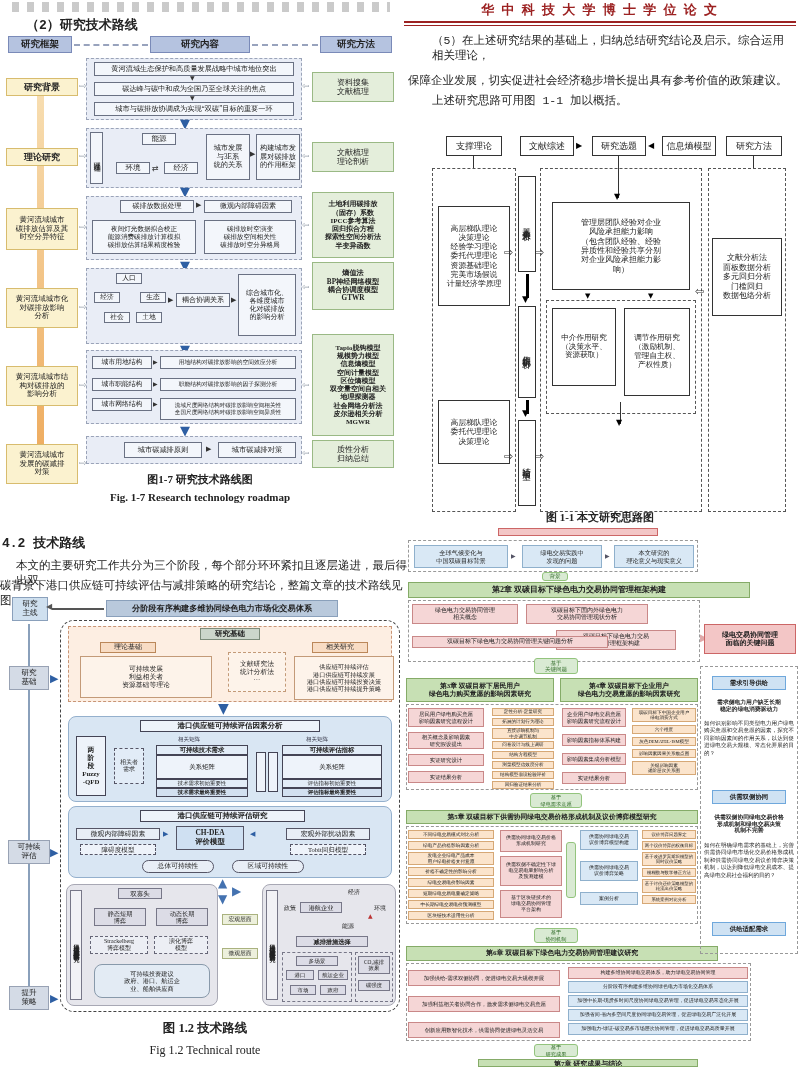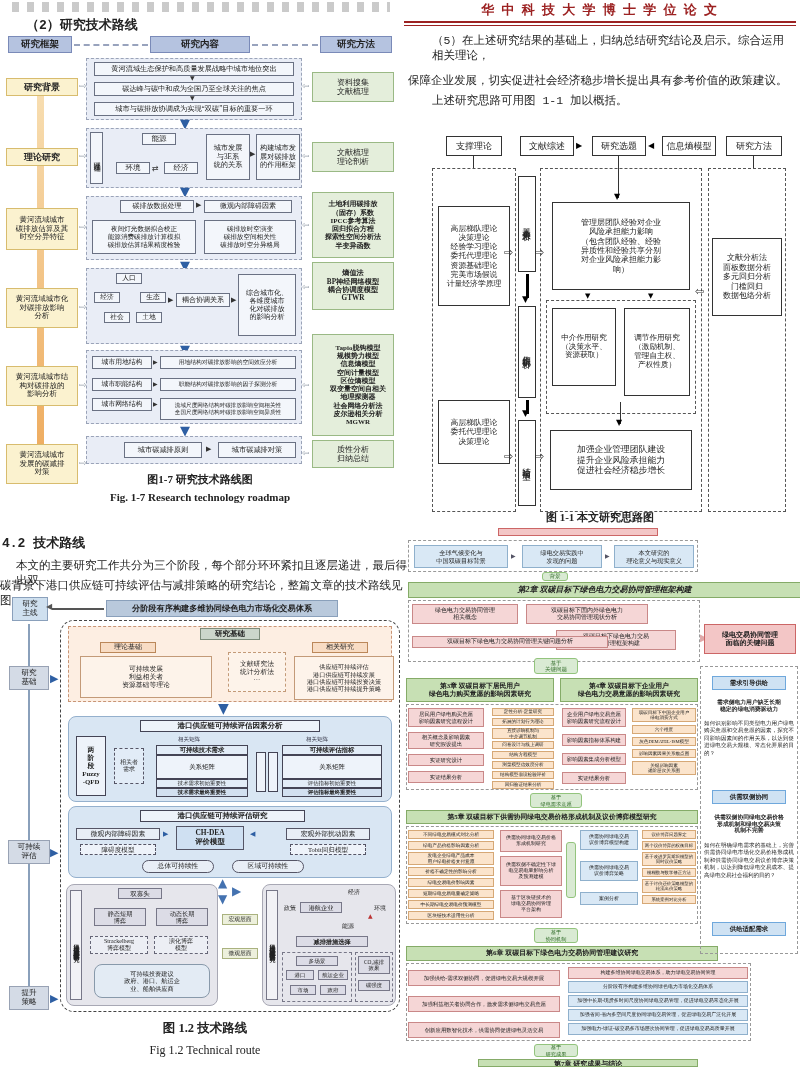--- a/index.html
+++ b/index.html
@@ -229,23 +229,20 @@
   <span class="ar" style="left:648px;top:292px;font-size:7px;color:#000;">▼</span>
   <div class="b" style="left:552px;top:308px;width:64px;height:78px;font-size:7.6px;border:1px solid #333;">中介作用研究
 （决策水平、
 资源获取）</div>
   <div class="b" style="left:624px;top:308px;width:66px;height:88px;font-size:7.6px;border:1px solid #333;">调节作用研究
 （激励机制、
 管理自主权、
 产权性质）</div>
   <div class="ln" style="left:620px;top:402px;width:1px;height:22px;"></div>
   <span class="ar" style="left:616px;top:418px;font-size:8px;color:#000;">▼</span>
-  <div class="b" style="left:550px;top:430px;width:142px;height:60px;font-size:8.8px;border:1px solid #333;">加强企业管理团队建设
-提升企业风险承担能力
-促进社会经济稳步增长</div>
 
   <div class="dash" style="left:708px;top:168px;width:78px;height:344px;"></div>
   <div class="b" style="left:712px;top:238px;width:70px;height:78px;font-size:8px;border:1px solid #333;">文献分析法
 面板数据分析
 多元回归分析
 门槛回归
 数据包络分析</div>
   <span class="ag" style="left:695px;top:285px;font-size:11px;color:#333;">⇦</span>
 
   <div class="b bd" style="left:400px;top:510px;width:400px;height:14px;font-size:11px;">图 1-1  本文研究思路图</div>
@@ -375,21 +372,21 @@
   <div class="b bb" style="left:414px;top:545px;width:94px;height:23px;font-size:6.2px;">全球气候变化与
 中国双碳目标背景</div>
   <span class="ar" style="left:511px;top:552px;font-size:6px;color:#556;">▶</span>
   <div class="b bb" style="left:522px;top:545px;width:80px;height:23px;font-size:6.2px;">绿电交易实践中
 发现的问题</div>
   <span class="ar" style="left:605px;top:552px;font-size:6px;color:#556;">▶</span>
   <div class="b bb" style="left:614px;top:545px;width:80px;height:23px;font-size:6.2px;">本文研究的
 理论意义与现实意义</div>
   <div class="b pill" style="left:542px;top:572px;width:26px;height:9px;font-size:5.5px;">背景</div>
 
-  <div class="b bandg bd" style="left:408px;top:582px;width:393px;height:16px;font-size:8px;font-style:italic;">第2章 双碳目标下绿色电力交易协同管理框架构建</div>
+  <div class="b bandg bd" style="left:408px;top:582px;width:342px;height:16px;font-size:8px;">第2章 双碳目标下绿色电力交易协同管理框架构建</div>
   <div class="dash" style="left:408px;top:600px;width:292px;height:62px;border-color:#999;"></div>
   <div class="b pk" style="left:412px;top:604px;width:106px;height:20px;font-size:6px;">绿色电力交易协同管理
 相关概念</div>
   <div class="b pk" style="left:526px;top:604px;width:122px;height:20px;font-size:6px;">双碳目标下国内外绿色电力
 交易协同管理现状分析</div>
   <div class="b pk" style="left:556px;top:630px;width:120px;height:20px;font-size:6px;">双碳目标下绿色电力交易
 协同管理框架构建</div>
   <div class="b pk" style="left:412px;top:636px;width:196px;height:12px;font-size:6px;">双碳目标下绿色电力交易协同管理关键问题分析</div>
   <span class="ar" style="left:700px;top:632px;font-size:10px;color:#e0a9a9;">▶</span>
   <div class="b pill" style="left:534px;top:658px;width:44px;height:16px;font-size:5.5px;">基于

